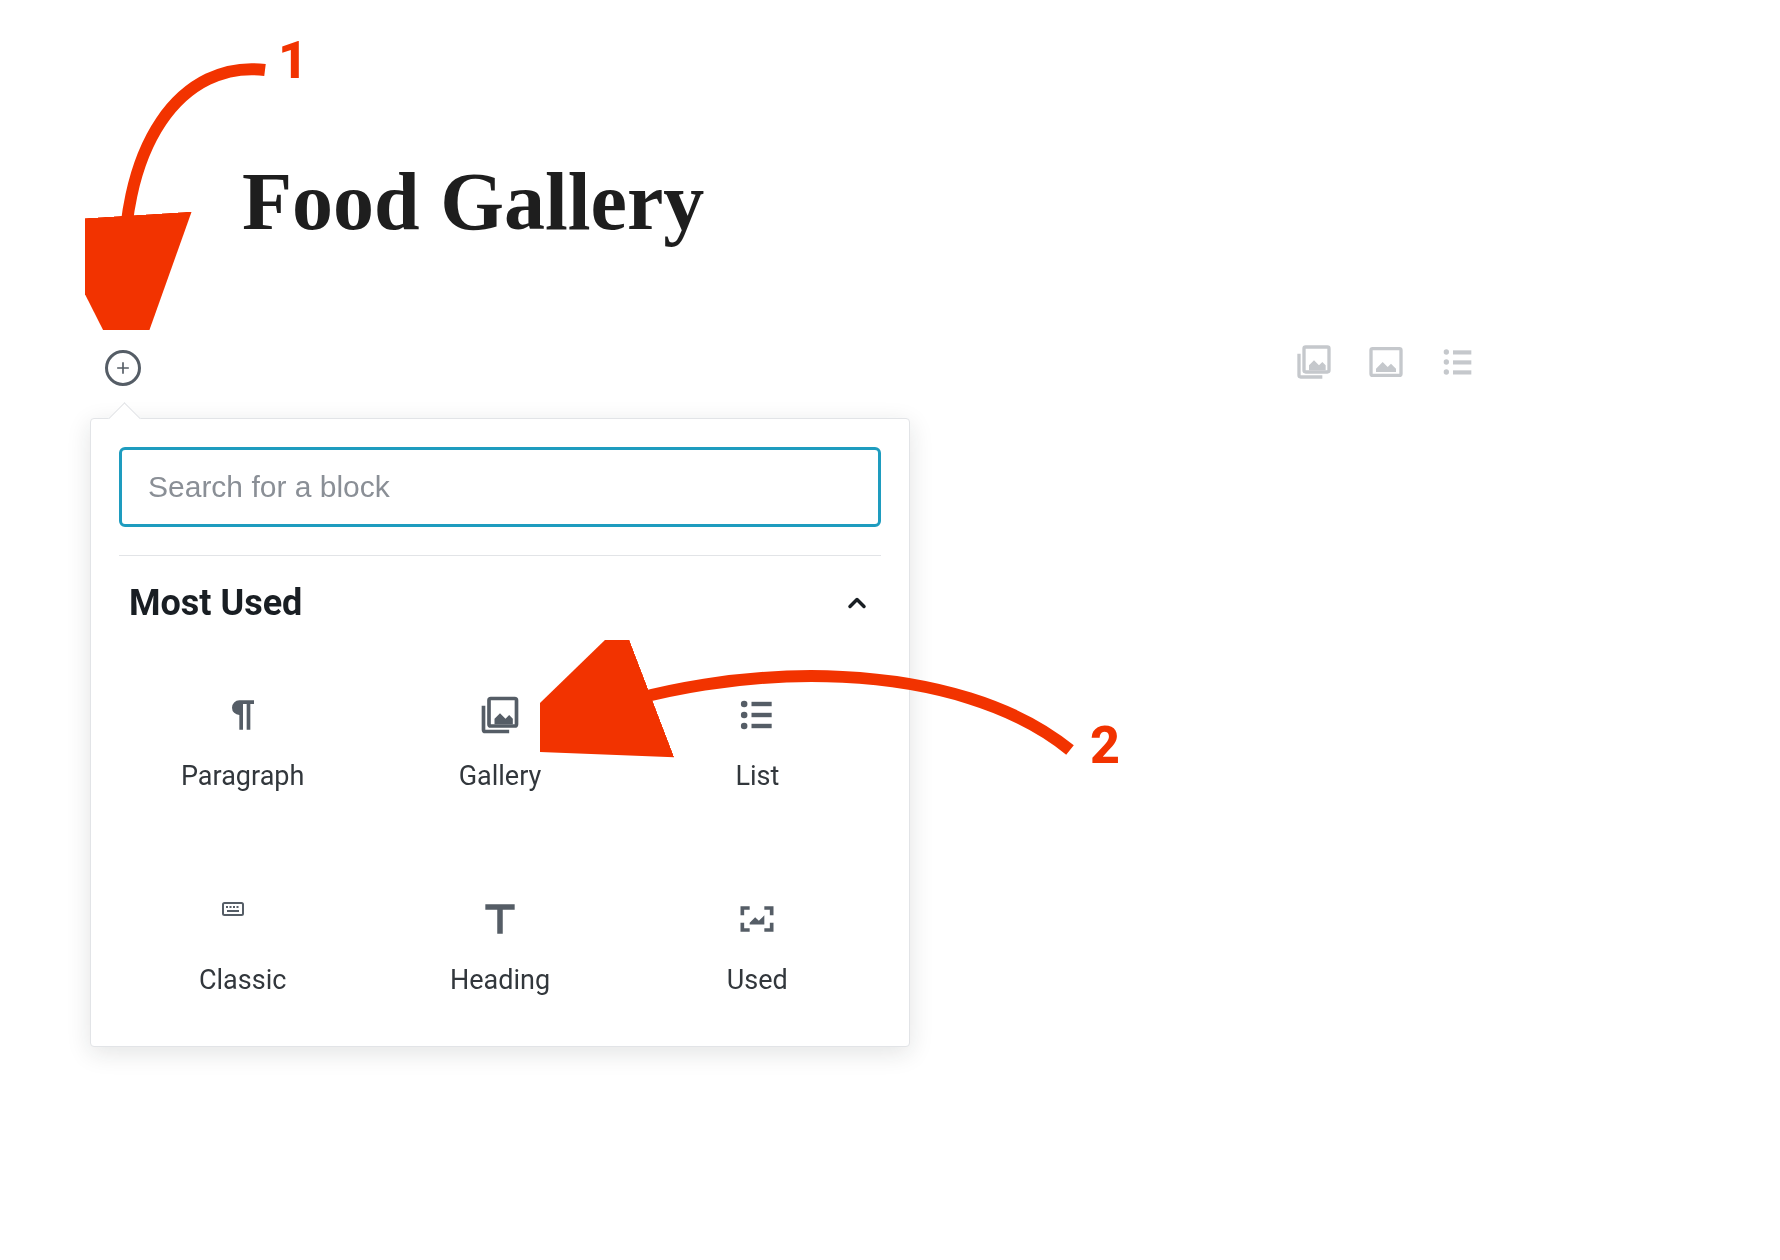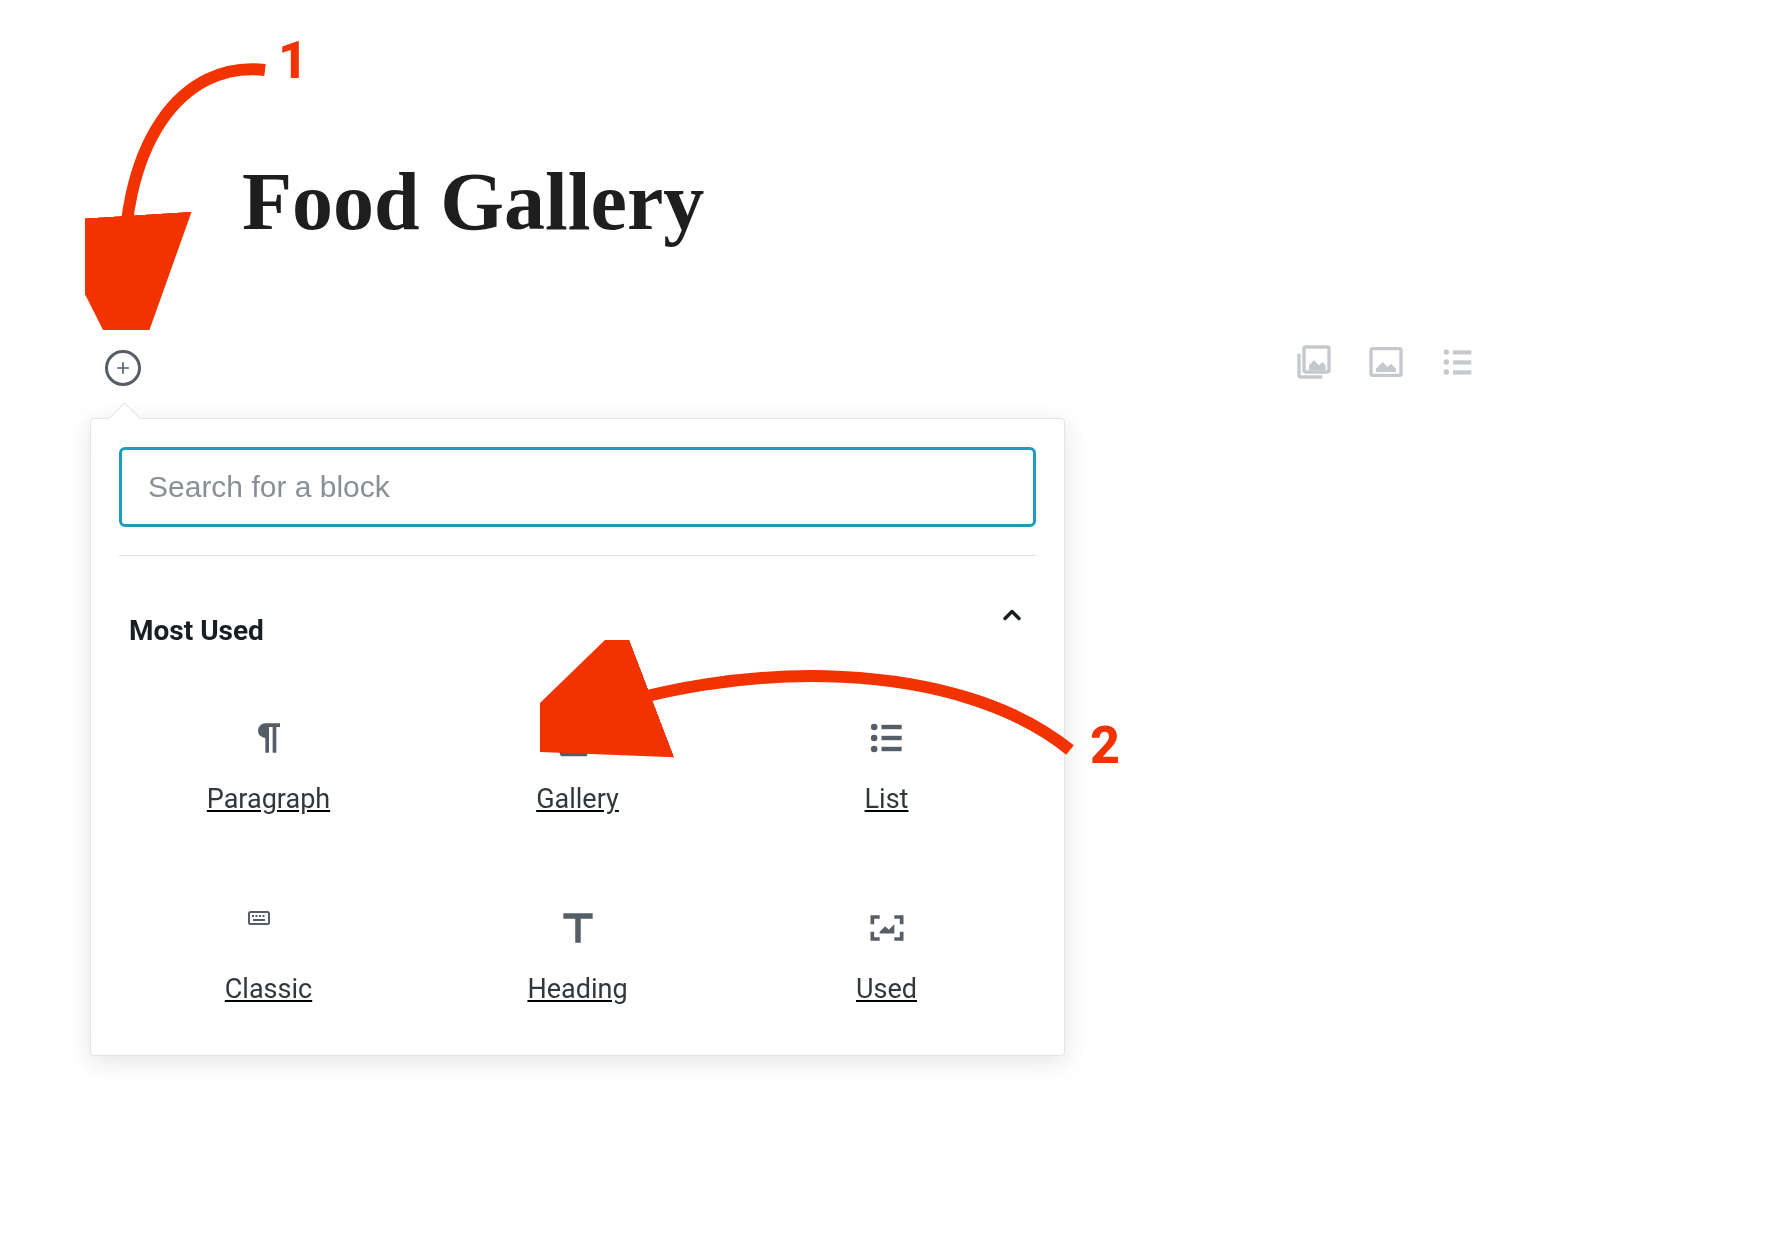--- a/index.html
+++ b/index.html
@@ -50,21 +50,21 @@
     align-items: center;
     justify-content: center;
     cursor: pointer;
     color: #c5c8cc;
   }
   .toolbar-suggestions .sugg svg { width: 40px; height: 40px; }
   .inserter-popover {
     position: absolute;
     left: 90px;
     top: 418px;
-    width: 975px;
+    width: 820px;
     background: #fff;
     border: 1px solid #e2e4e7;
     box-shadow: 0 6px 24px rgba(25,30,35,.12);
     border-radius: 4px;
     padding: 28px 28px 10px 28px;
   }
   .inserter-popover::before {
     content: "";
     position: absolute;
     top: -12px;
@@ -92,32 +92,30 @@
   }
   .search-input::placeholder { color: #8a8f96; }
   .category-header {
     display: flex;
     justify-content: space-between;
     align-items: center;
     padding: 26px 10px 10px 10px;
     cursor: pointer;
   }
   .category-header .label {
-    font-size: 28px;
+    font-size: 36px;
     font-weight: 700;
     color: #191e23;
-    margin-top: 32px;
   }
   .category-header svg { width: 28px; height: 28px; }
   .block-grid {
     display: grid;
     grid-template-columns: repeat(3, 1fr);
-    gap: 10px 10px;
+    gap: 24px 10px;
     padding: 18px 0 0 0;
-    text-decoration: underline;
   }
   .block-item {
     display: flex;
     flex-direction: column;
     align-items: center;
     justify-content: center;
     height: 180px;
     cursor: pointer;
     color: #555d66;
     border-radius: 4px;

